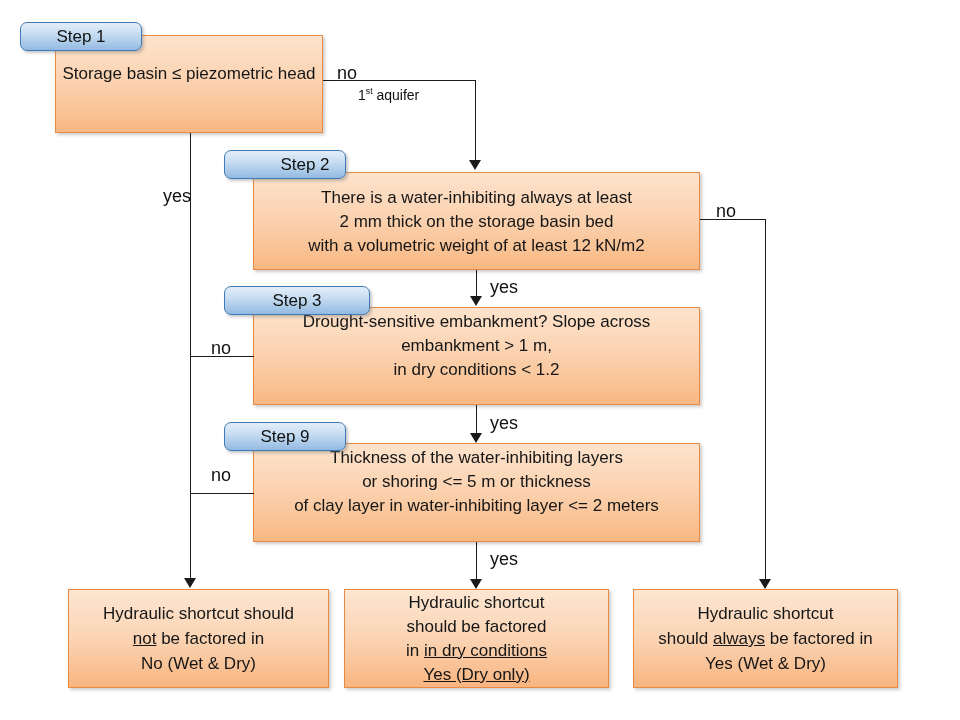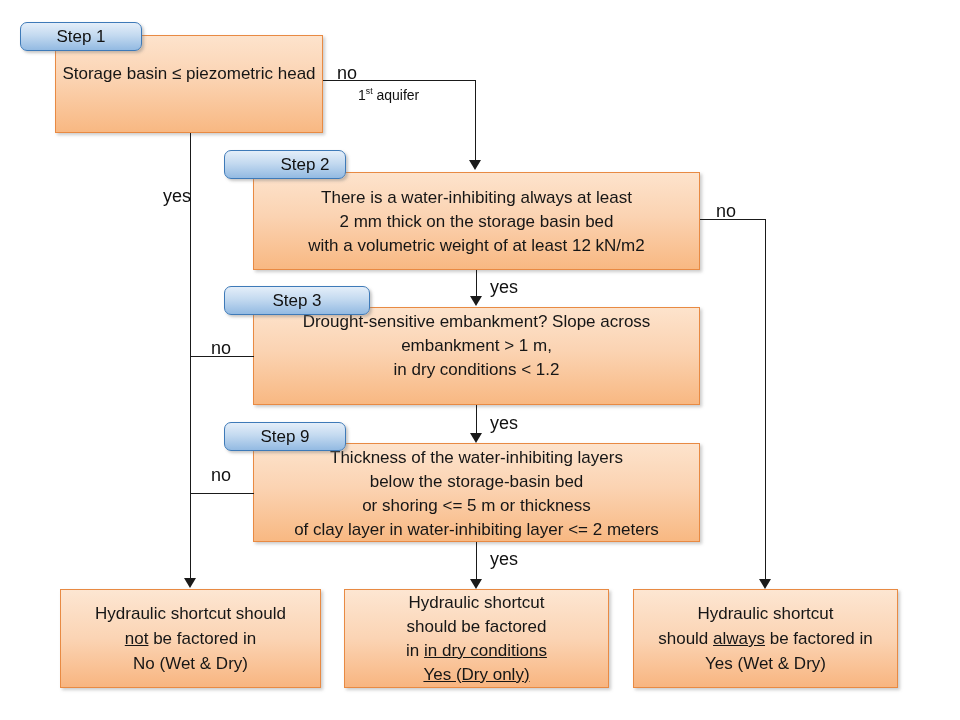--- a/index.html
+++ b/index.html
@@ -177,30 +177,29 @@
       <div>in dry conditions &lt; 1.2</div>
     </div>
   </div>
   <div class="steptag" style="left:224px; top:286px; width:146px; height:29px;">
     <span>Step 3</span>
   </div>
 
   <div class="qbox" style="left:253px; top:443px; width:447px; height:99px;">
     <div class="qtext" style="padding-top:2px;">
       <div>Thickness of the water-inhibiting layers</div>
-      <div>below the storage-basin bed</div>
       <div>or shoring &lt;= 5 m or thickness</div>
       <div>of clay layer in water-inhibiting layer &lt;= 2 meters</div>
     </div>
   </div>
   <div class="steptag" style="left:224px; top:422px; width:122px; height:29px;">
     <span>Step 9</span>
   </div>
 
-  <div class="rbox" style="left:60px; top:589px; width:261px; height:99px;">
+  <div class="rbox" style="left:68px; top:589px; width:261px; height:99px;">
     <div class="rtext">
       <div>Hydraulic shortcut should</div>
       <div><span class="u">not</span> be factored in</div>
       <div>No (Wet &amp; Dry)</div>
     </div>
   </div>
 
   <div class="rbox" style="left:344px; top:589px; width:265px; height:99px;">
     <div class="rtext" style="line-height:24px;">
       <div>Hydraulic shortcut</div>

